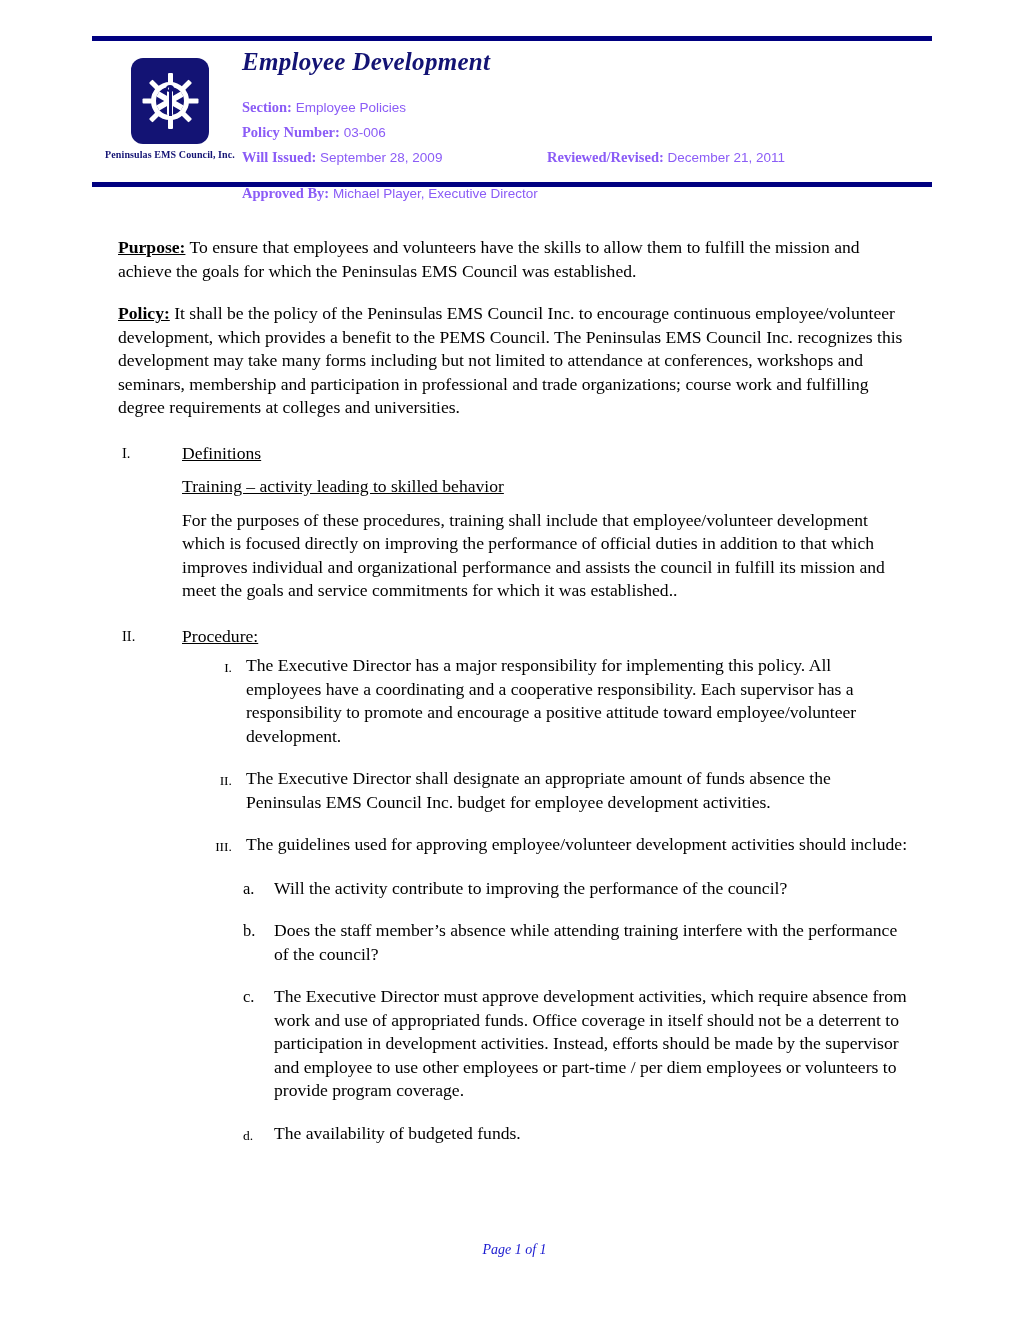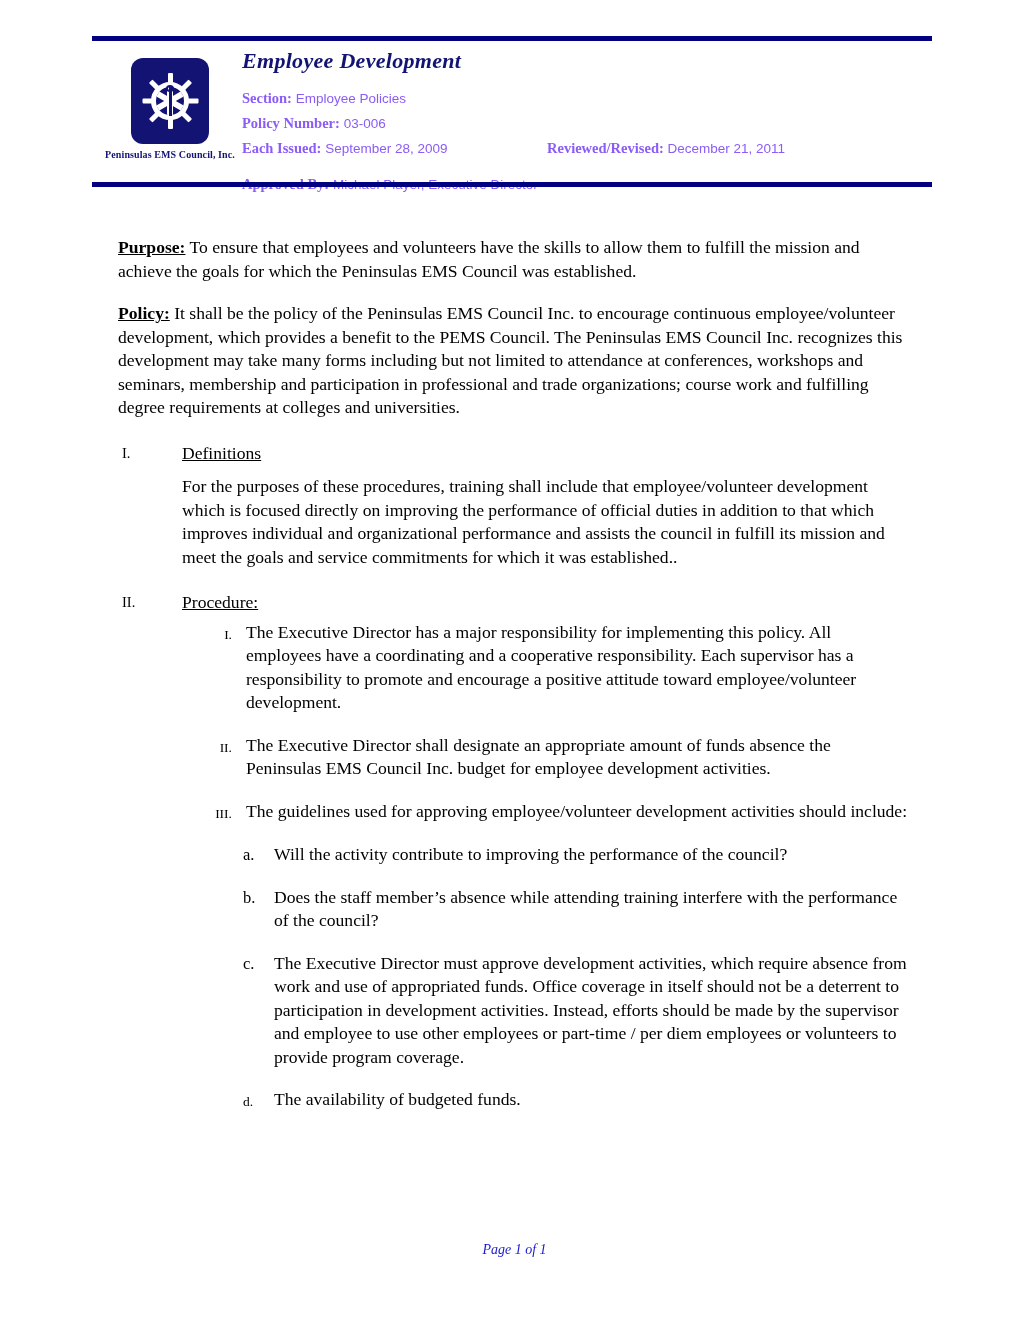--- a/index.html
+++ b/index.html
@@ -156,26 +156,26 @@
 
   
   #header-text {
     position: absolute;
     left: 150px;
     top: 0;
     width: 690px;
   }
   #doc-title {
     font-family: "Liberation Serif", "DejaVu Serif", serif;
-    font-size: 22px;
+    font-size: 25px;
     font-weight: bold;
     font-style: italic;
     color: #131374;
     letter-spacing: 0.3px;
-    margin-bottom: 12px;
+    margin-bottom: 19px;
   }
   .meta-line {
     font-family: "Liberation Sans", "DejaVu Sans", sans-serif;
     font-size: 13.5px;
     color: #8b5cf6;
     line-height: 25px;
     white-space: nowrap;
   }
   .meta-label {
     font-family: "Liberation Serif", "DejaVu Serif", serif;
@@ -329,21 +329,21 @@
         <span class="meta-label">Section:</span>
         <span>Employee Policies</span>
       </div>
 
       <div class="meta-line">
         <span class="meta-label">Policy Number:</span>
         <span>03-006</span>
       </div>
 
       <div class="meta-line meta-line-split">
-        <span class="meta-label">Each Issued:</span>
+        <span class="meta-label">Will Issued:</span>
         <span>September 28, 2009</span>
         <span class="meta-right">
           <span class="meta-label">Reviewed/Revised:</span>
           <span>December 21, 2011</span>
         </span>
       </div>
 
       <div class="meta-line" id="approved-line">
         <span class="meta-label">Approved By:</span>
         <span>Michael Player, Executive Director</span>
@@ -359,20 +359,21 @@
       <span class="u-bold">Purpose:</span><span> To ensure that employees and volunteers have the skills to allow them to fulfill the mission and achieve the goals for which the Peninsulas EMS Council was established.</span>
     </p>
 
     <p class="para">
       <span class="u-bold">Policy:</span><span> It shall be the policy of the Peninsulas EMS Council Inc. to encourage continuous employee/volunteer development, which provides a benefit to the PEMS Council. The Peninsulas EMS Council Inc. recognizes this development may take many forms including but not limited to attendance at conferences, workshops and seminars, membership and participation in professional and trade organizations; course work and fulfilling degree requirements at colleges and universities.</span>
     </p>
 
     <div class="sec">
       <span class="sec-num">I.</span>
       <div class="sec-head">Definitions</div>
+      <div class="sec-sub">Training – activity leading to skilled behavior</div>
       <div class="sec-body">For the purposes of these procedures, training shall include that employee/volunteer development which is focused directly on improving the performance of official duties in addition to that which improves individual and organizational performance and assists the council in fulfill its mission and meet the goals and service commitments for which it was established..</div>
     </div>
 
     <div class="sec">
       <span class="sec-num">II.</span>
       <div class="sec-head">Procedure:</div>
 
       <div class="rlist">
         <div class="ritem">
           <span class="rnum">I.</span>

